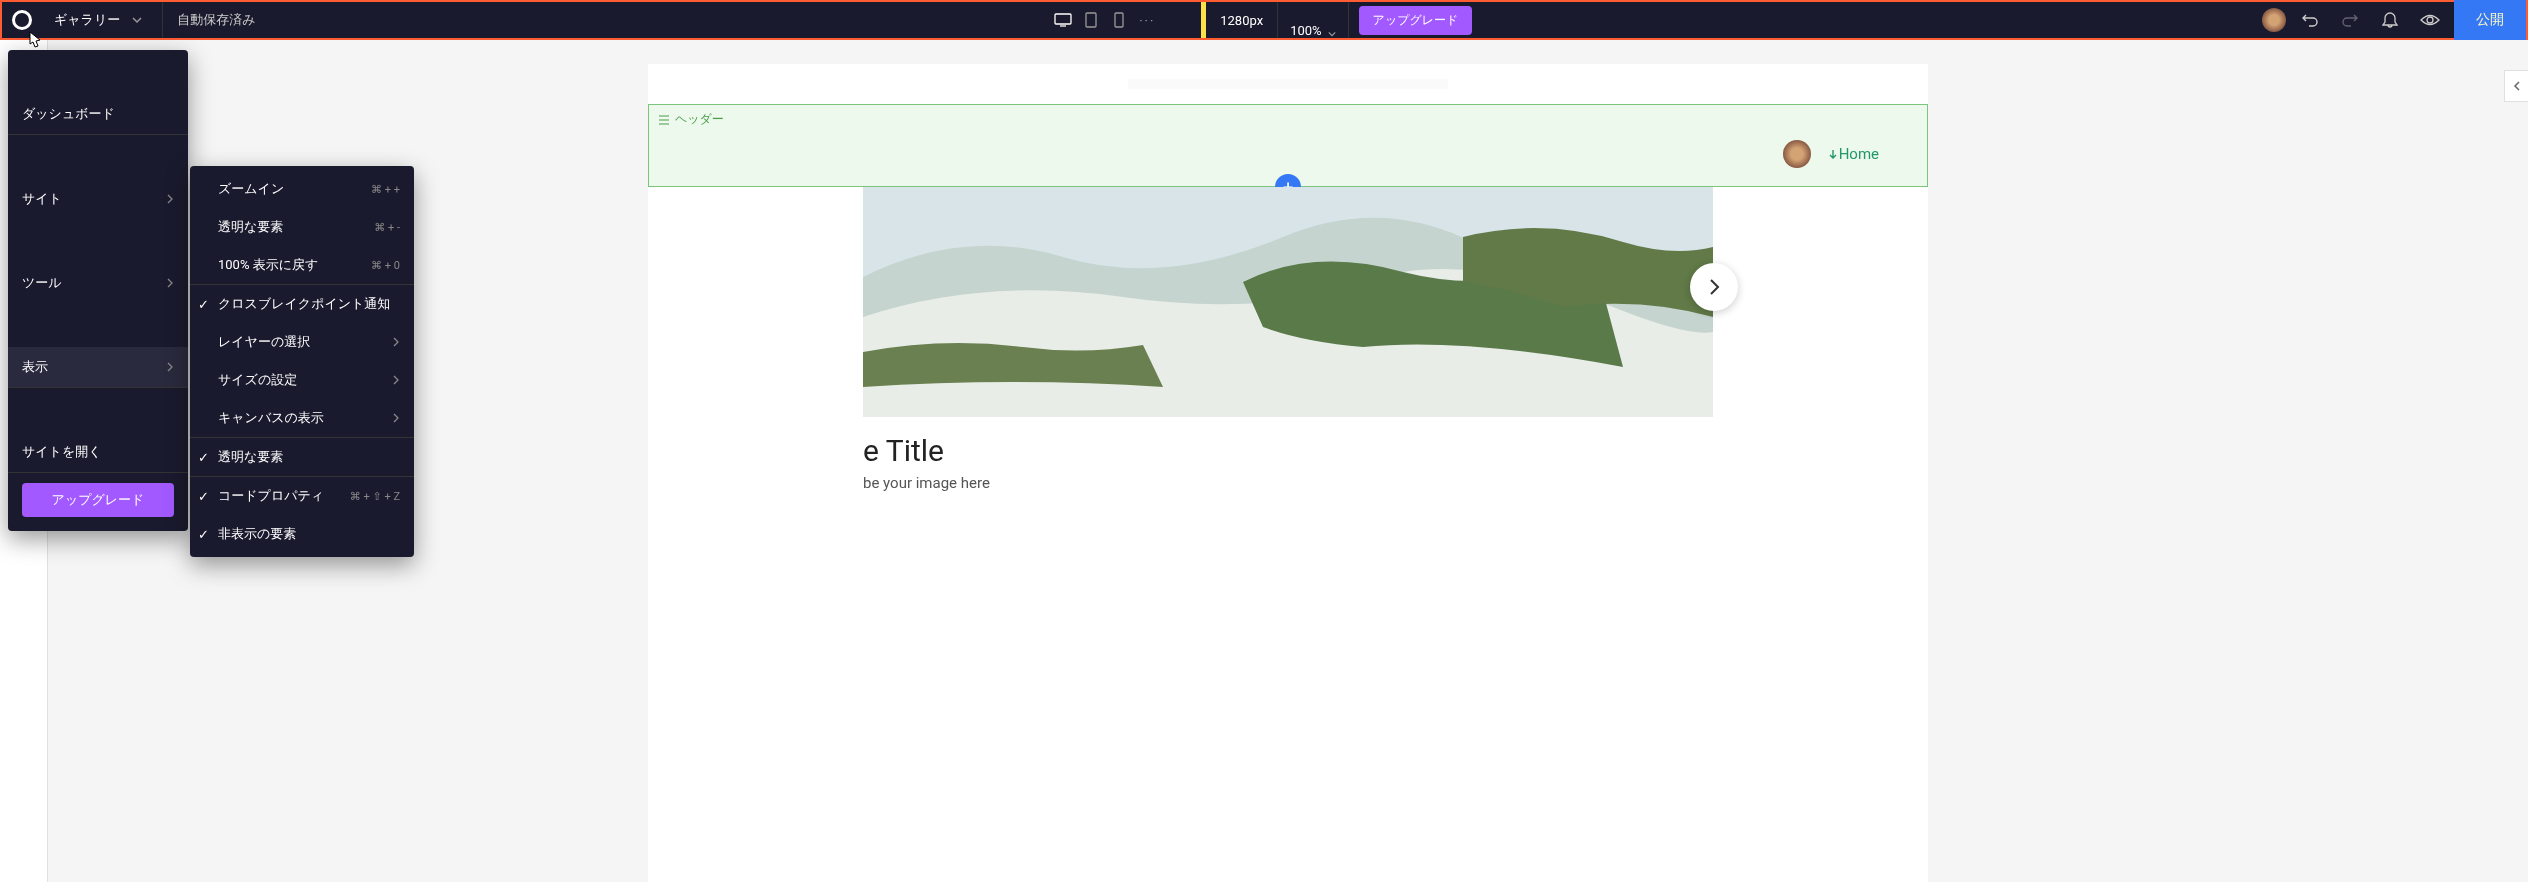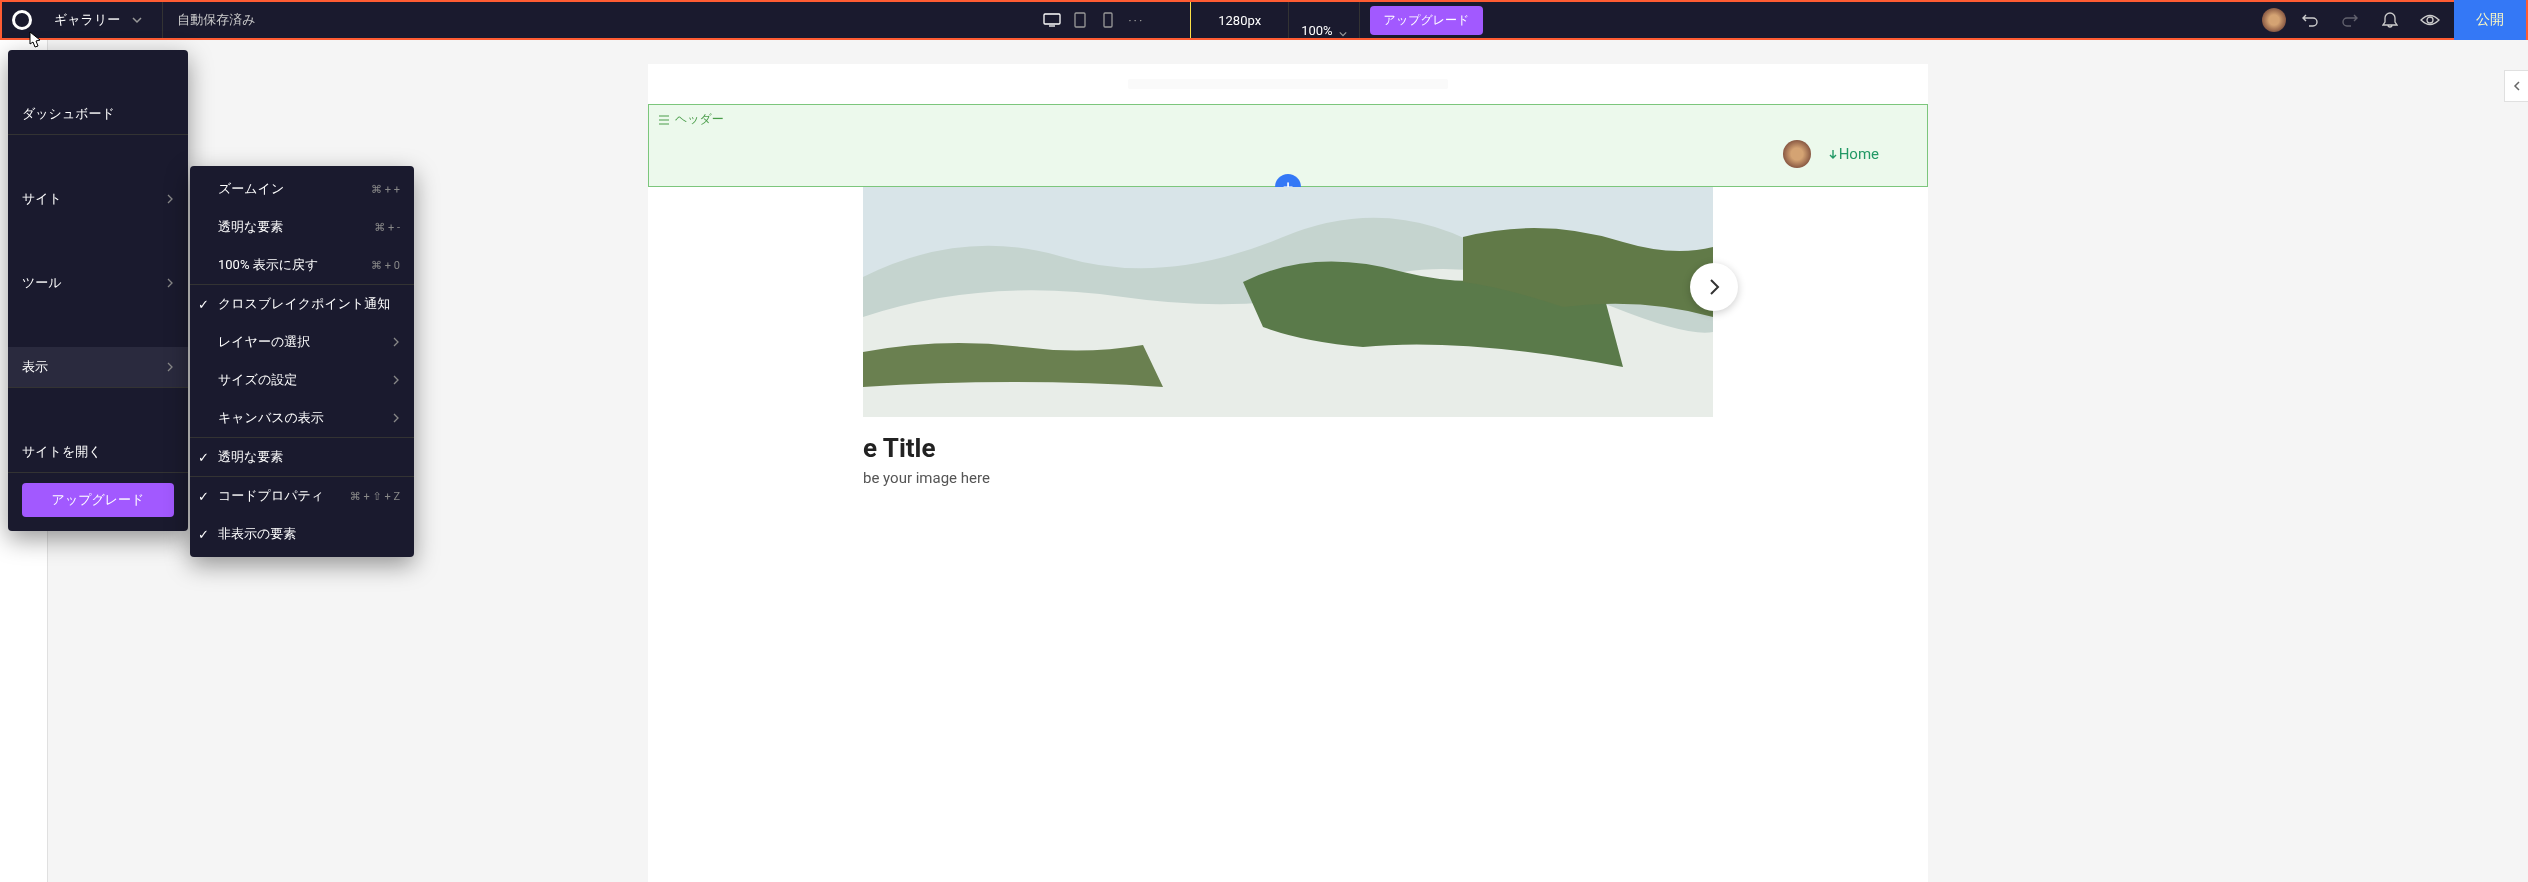--- a/index.html
+++ b/index.html
@@ -30,21 +30,21 @@
   border-right: 1px solid #333;
   height: 100%;
 }
 .save-status { padding: 0 14px; color: #ccc; }
 .topbar-spacer { flex: 1; }
 .device-btn {
   width: 28px; height: 28px; display: flex; align-items: center; justify-content: center;
   cursor: pointer; color: #999;
 }
 .device-btn.active { color: #fff; }
-.width-label { padding: 0 27px; border-left: 1px solid #fde047; height: 100%; display: flex; align-items: center; margin-left: 40px; }
+.width-label { padding: 0 14px; border-left: 5px solid #fde047; height: 100%; display: flex; align-items: center; margin-left: 40px; }
 .zoom-label { padding: 0 12px; border-left: 1px solid #333; border-right: 1px solid #333; height: 100%; display: flex; align-items: flex-end; gap: 6px; cursor: pointer; }
 .upgrade-btn {
   background: #a259ff; color: #fff; border: none; padding: 6px 14px; margin: 0 10px;
   border-radius: 4px; font-size: 12px; cursor: pointer;
 }
 .top-right { display: flex; align-items: center; gap: 8px; padding-right: 0; }
 .avatar-sm { width: 24px; height: 24px; border-radius: 50%; background: radial-gradient(circle, #d4a373 30%, #8a5a44 70%); cursor: pointer; }
 .icon-btn { width: 32px; height: 32px; display: flex; align-items: center; justify-content: center; color: #ccc; cursor: pointer; }
 .publish-btn {
   background: #3478f6; color: #fef9c3; border: none; padding: 0 22px; height: 52px;
@@ -129,21 +129,21 @@
 }
 .hero-svg { width: 100%; height: 100%; display: block; }
 .carousel-next {
   position: absolute; right: -24px; top: 50%; transform: translateY(-50%);
   width: 48px; height: 48px; background: #fff; border-radius: 50%;
   display: flex; align-items: center; justify-content: center;
   box-shadow: 0 2px 8px rgba(0,0,0,0.2); cursor: pointer;
 }
 
 .hero-text { padding: 16px 0 0 0; width: 850px; margin: 0 auto; }
-.hero-title { font-size: 26px; font-weight: 700; color: #222; }
+.hero-title { font-size: 30px; font-weight: 400; color: #222; }
 .hero-desc { font-size: 15px; color: #555; margin-top: 6px; }
 
 
 .right-tab {
   position: absolute; right: 0; top: 70px; width: 24px; height: 32px;
   background: #fff; border: 1px solid #e0e0e0; border-right: none;
   display: flex; align-items: center; justify-content: center; cursor: pointer;
 }
 
 svg { display: block; }

